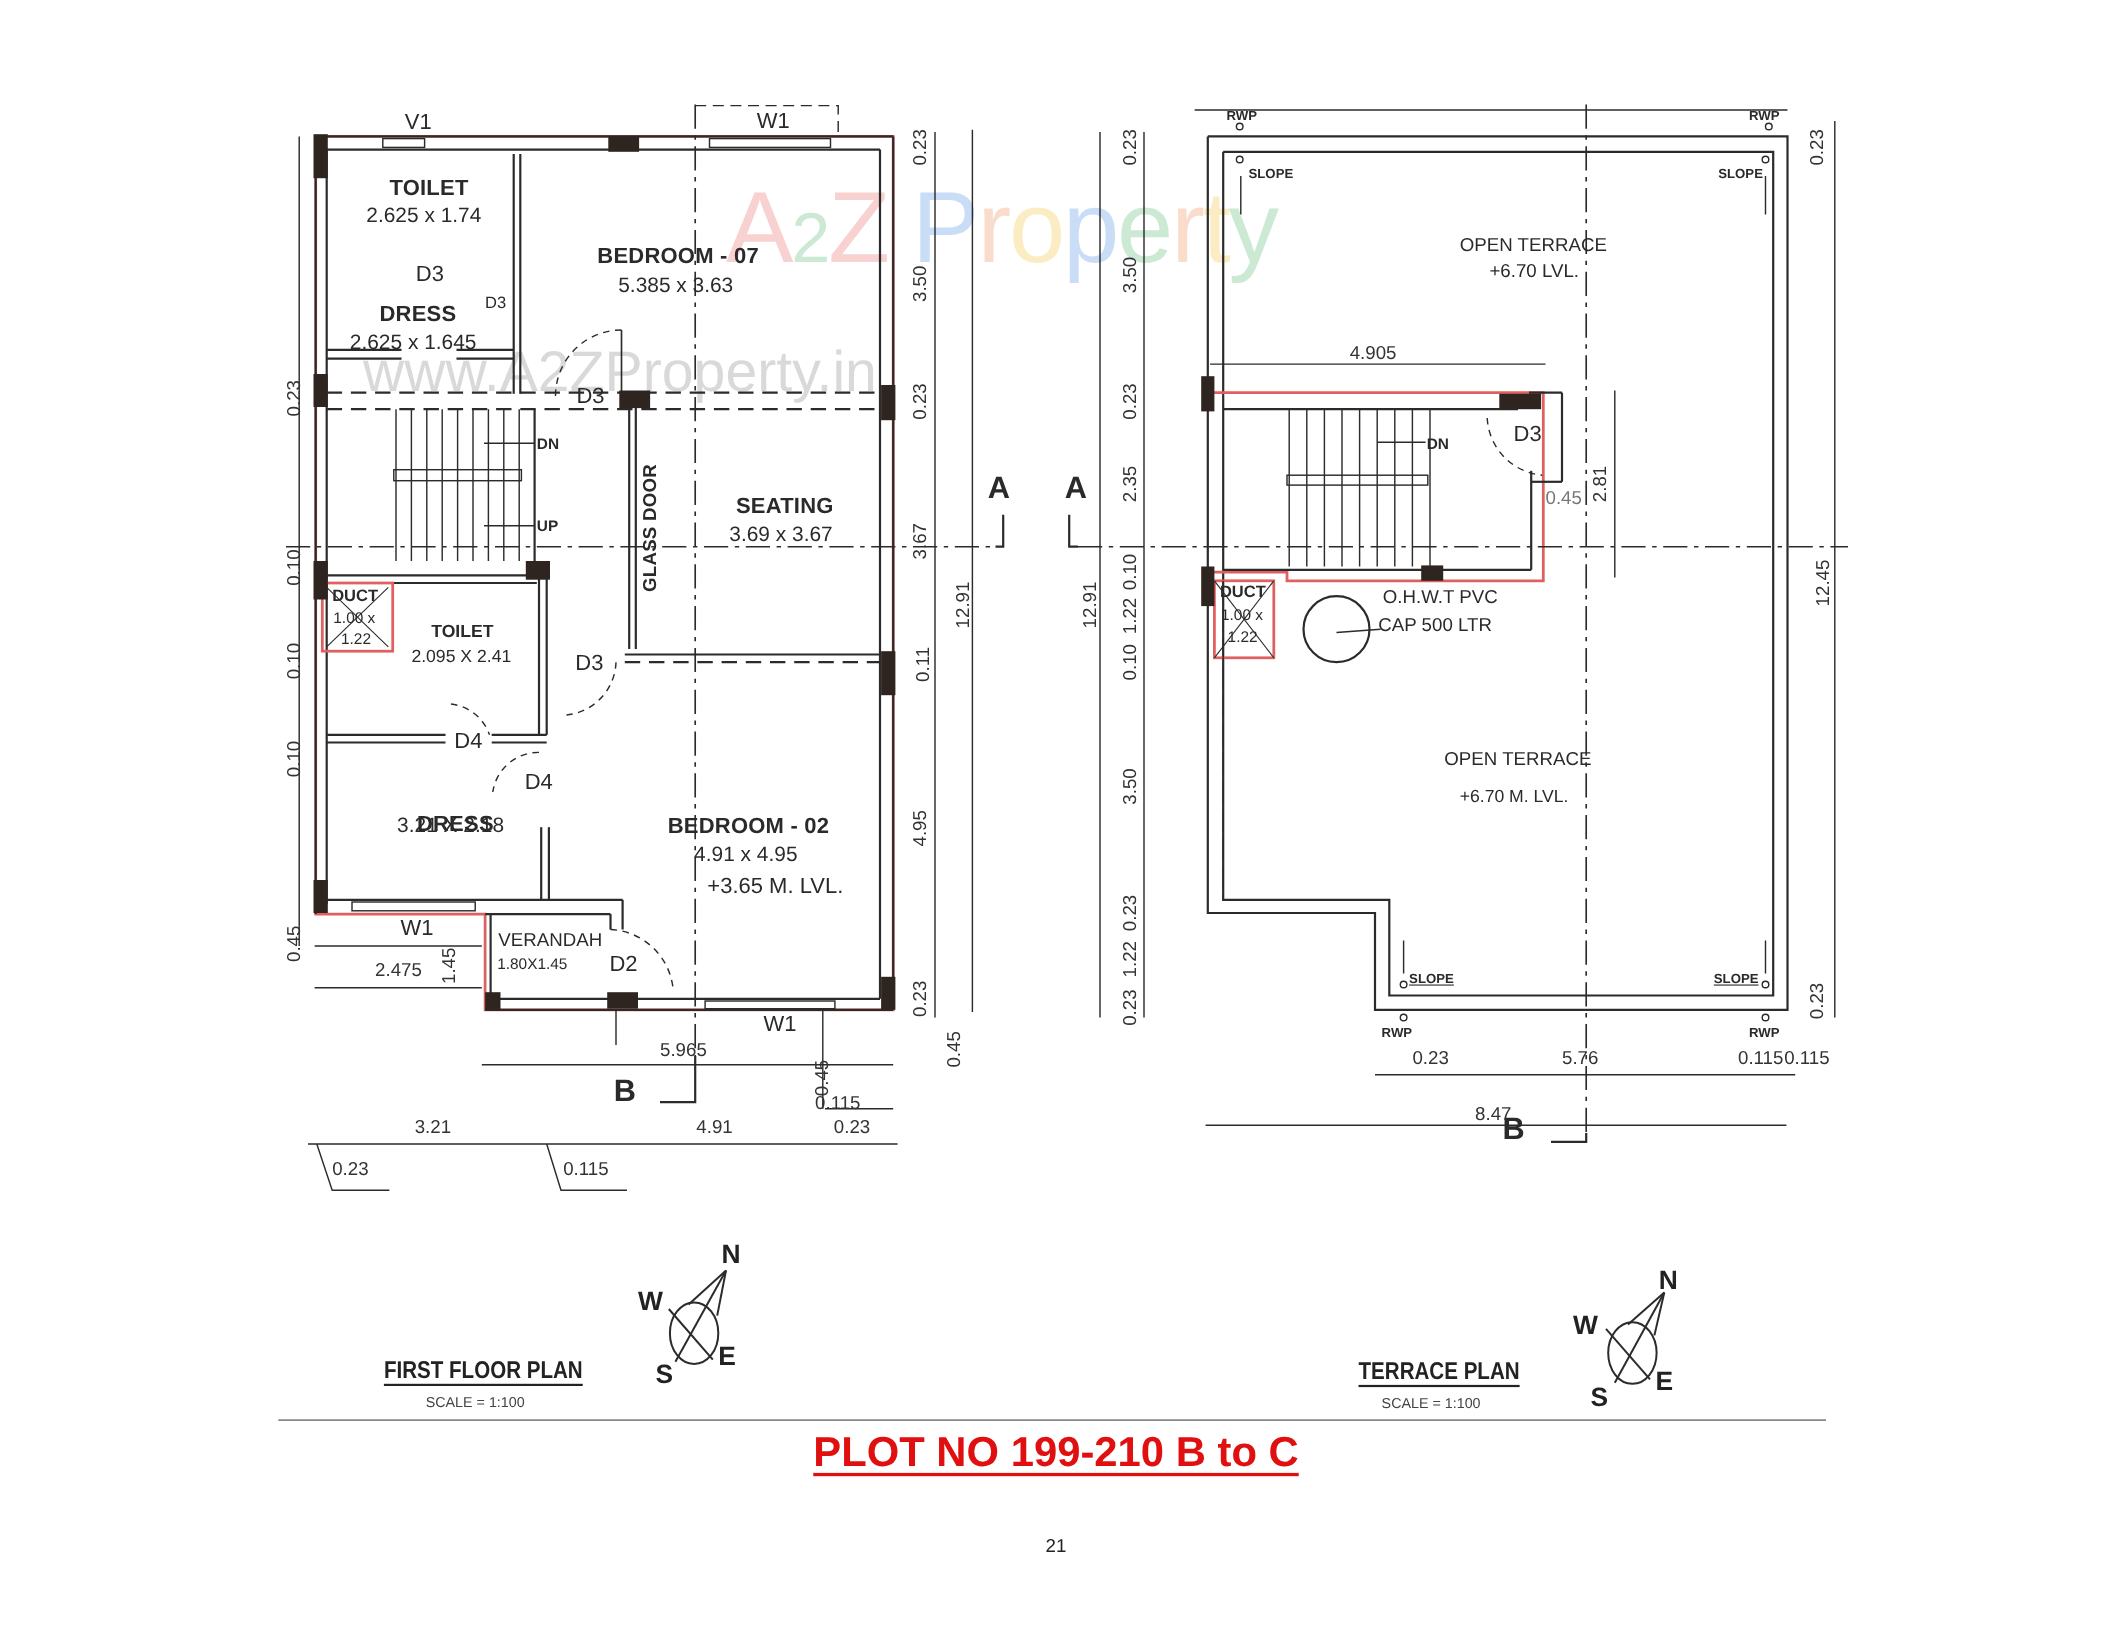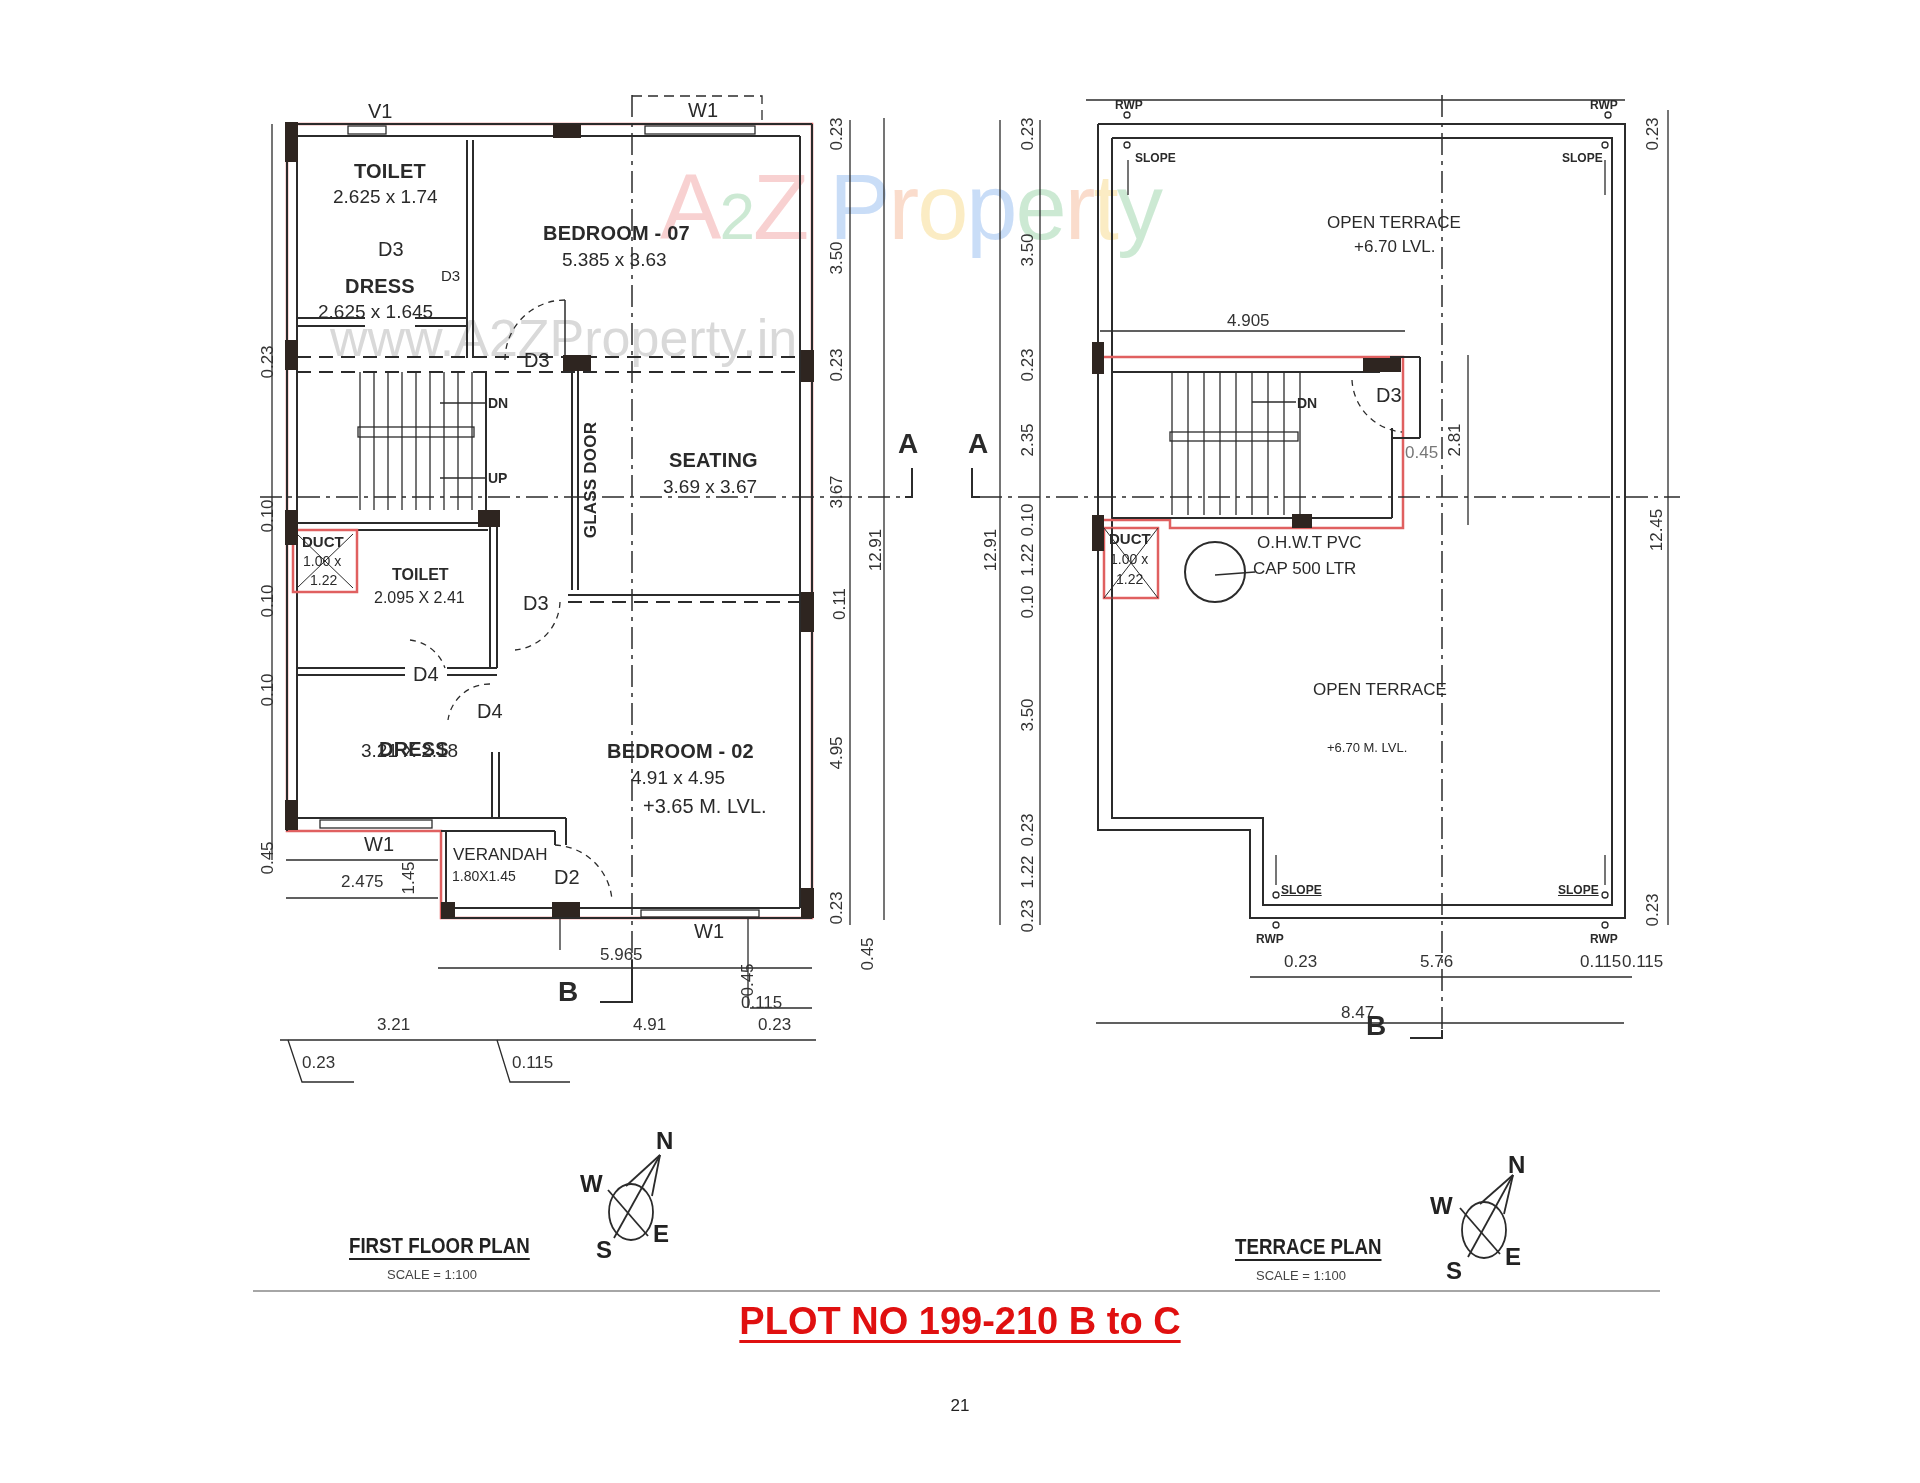--- a/index.html
+++ b/index.html
@@ -341,21 +341,21 @@
   <div class="lbl dim" style="left:1405px;top:443px;color:#777">0.45</div>
 
   <div class="lbl" style="left:1109px;top:530px;font-weight:bold;font-size:15px">DUCT</div>
   <div class="lbl" style="left:1110px;top:551px;font-size:14px">1.00 x</div>
   <div class="lbl" style="left:1116px;top:571px;font-size:14px">1.22</div>
 
   <div class="lbl" style="left:1257px;top:533px;font-size:17px">O.H.W.T PVC</div>
   <div class="lbl" style="left:1253px;top:559px;font-size:17px">CAP 500 LTR</div>
 
   <div class="lbl" style="left:1313px;top:680px;font-size:17px">OPEN TERRACE</div>
-  <div class="lbl" style="left:1327px;top:740px;font-size:13px">+6.70 M. LVL.</div>
+  <div class="lbl" style="left:1327px;top:716px;font-size:16px">+6.70 M. LVL.</div>
 
   <div class="lbl tiny" style="left:1281px;top:883px;text-decoration:underline">SLOPE</div>
   <div class="lbl tiny" style="left:1558px;top:883px;text-decoration:underline">SLOPE</div>
   <div class="lbl tiny" style="left:1256px;top:932px">RWP</div>
   <div class="lbl tiny" style="left:1590px;top:932px">RWP</div>
 
   <div class="lbl vert dim" style="left:1011px;top:124px">0.23</div>
   <div class="lbl vert dim" style="left:1011px;top:240px">3.50</div>
   <div class="lbl vert dim" style="left:1011px;top:355px">0.23</div>
   <div class="lbl vert dim" style="left:1011px;top:430px">2.35</div>

